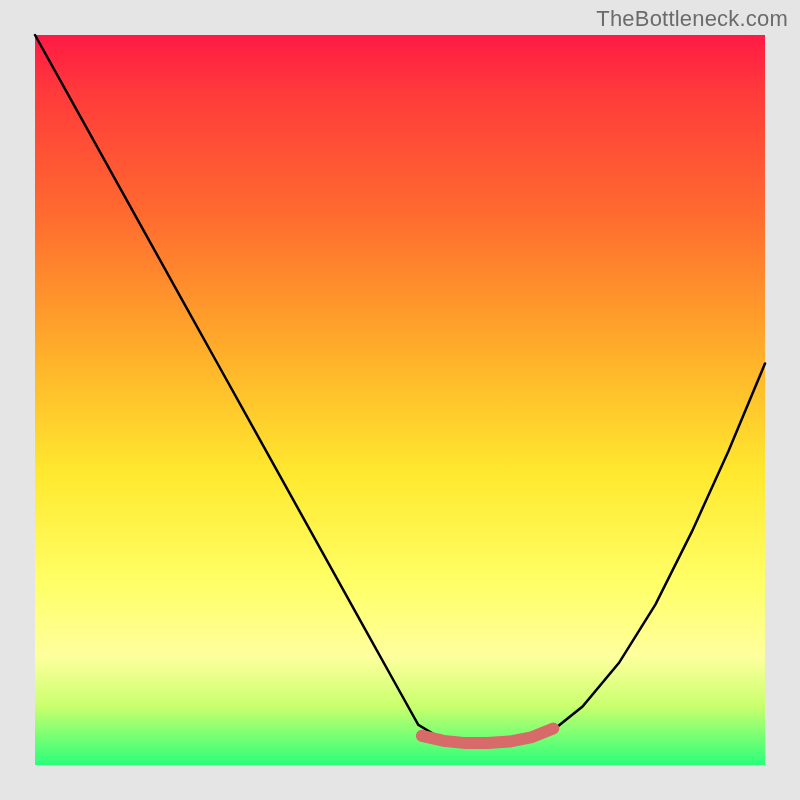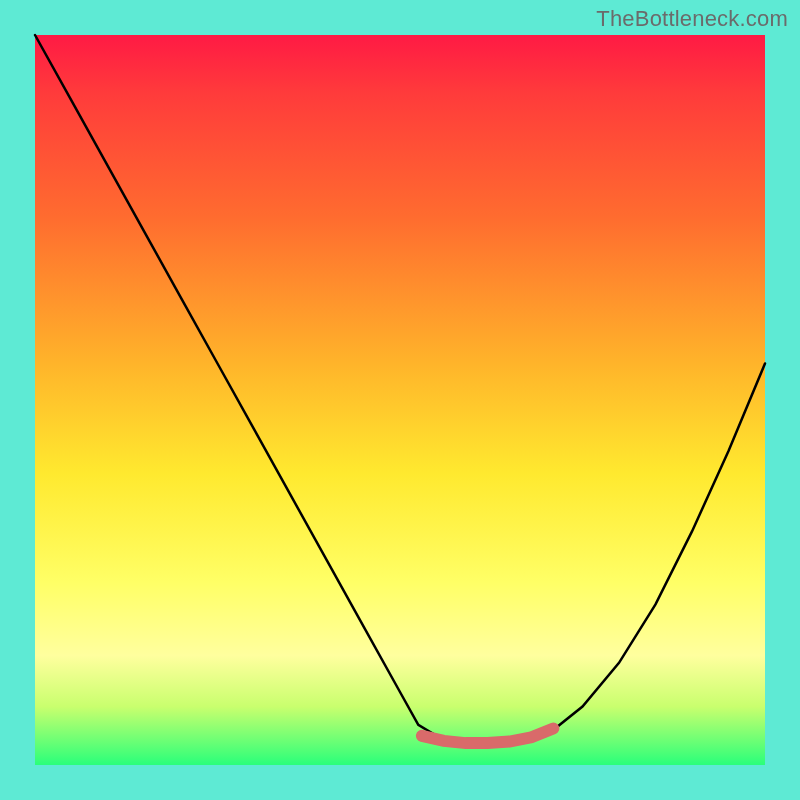--- a/index.html
+++ b/index.html
@@ -7,21 +7,21 @@
     padding: 0;
     width: 800px;
     height: 800px;
     background: #000;
     font-family: Arial, Helvetica, sans-serif;
   }
   .frame {
     position: relative;
     width: 800px;
     height: 800px;
-    background: #5eead4;
+    background: #e5e5e5;
   }
   .plot-area {
     position: absolute;
     left: 35px;
     top: 35px;
     width: 730px;
     height: 730px;
     
     background: linear-gradient(
       to bottom,

